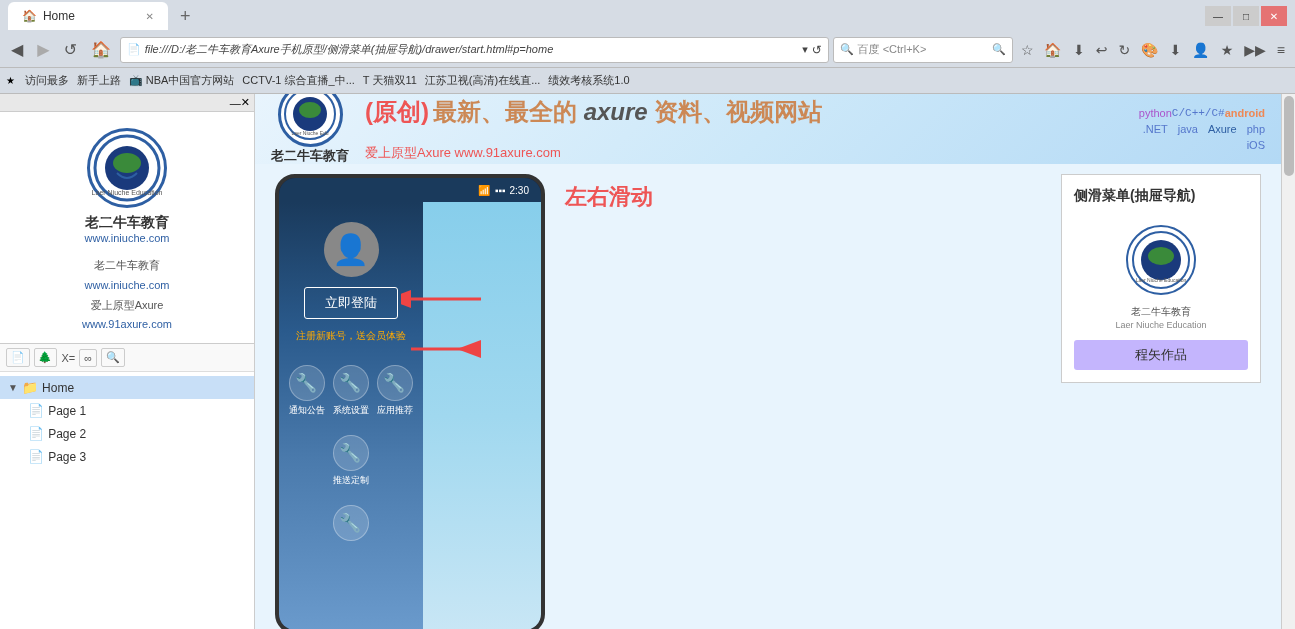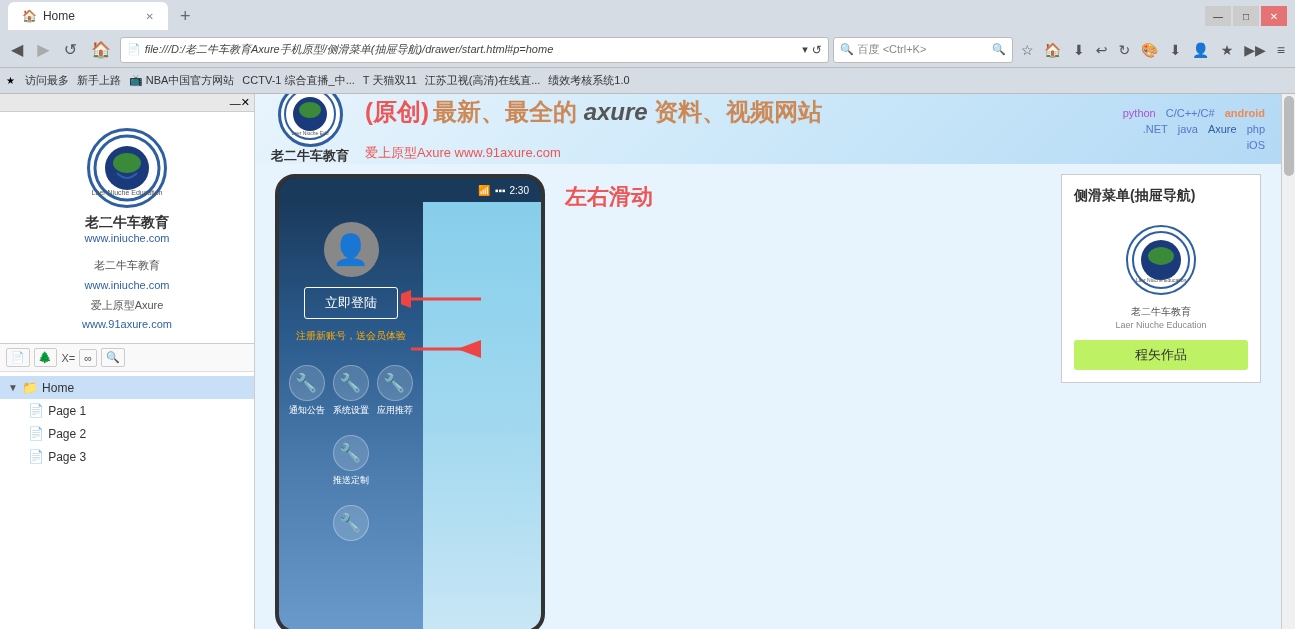--- a/index.html
+++ b/index.html
@@ -99,21 +99,21 @@
 
     
     .note-panel { width: 200px; border: 1px solid #ccc; background: white; padding: 12px; font-size: 13px; color: #333; flex-shrink: 0; }
     .note-title { font-size: 14px; font-weight: bold; margin-bottom: 10px; }
     .note-section { margin-bottom: 8px; }
     .note-key { font-size: 12px; }
     .note-value { font-size: 12px; color: #555; }
     .note-logo { display: flex; justify-content: center; margin: 20px 0 10px; }
     .note-logo-circle { width: 70px; height: 70px; border-radius: 50%; border: 2px solid #2e5fa3; display: flex; align-items: center; justify-content: center; }
     .note-brand { text-align: center; font-size: 10px; color: #555; margin-bottom: 10px; }
-    .note-btn { width: 100%; padding: 6px 0; background: #bef264; border: none; border-radius: 3px; font-size: 13px; cursor: pointer; color: #333; }
+    .note-btn { width: 100%; padding: 6px 0; background: #c4b5fd; border: none; border-radius: 3px; font-size: 13px; cursor: pointer; color: #333; }
     .phone-container { position: relative; }
   </style>
 </head>
 <body>
 
 <div class="browser-chrome">
 
   <div class="title-bar">
     <div class="title-tab">
       <span>🏠</span>
@@ -254,23 +254,23 @@
 
           <div style="flex:1;">
             <div style="font-size:24px;font-weight:bold;display:flex;align-items:baseline;gap:4px;">
               <span style="color:#e55;">(原创)</span>
               <span style="color:#c85;">最新、最全的 <span style="font-style:italic;color:#555;">axure</span> 资料、视频网站</span>
             </div>
             <div style="font-size:13px;color:#e55;margin-top:16px;">爱上原型Axure  www.91axure.com</div>
           </div>
 
           <div style="display:flex;flex-direction:column;align-items:flex-end;gap:4px;margin-left:auto;">
-            <div style="display:flex;gap:10px;font-size:11px;">
+            <div style="display:flex;font-size:11px;">
               <span style="color:#aa55cc;">python</span>
-              <span style="color:#5577cc;">C/C++/C#</span>
+              <span style="color:#5577cc;font-family:Liberation Mono, monospace;">C/C++/C#</span>
               <span style="color:#e85;font-weight:bold;">android</span>
             </div>
             <div style="display:flex;gap:10px;font-size:11px;">
               <span style="color:#5577cc;text-align:center;">.NET</span>
               <span style="color:#5577cc;">java</span>
               <span style="color:#2e5fa3;">Axure</span>
               <span style="color:#5577cc;">php</span>
             </div>
             <div style="display:flex;gap:10px;font-size:11px;">
               <span style="color:#5577cc;">iOS</span>

